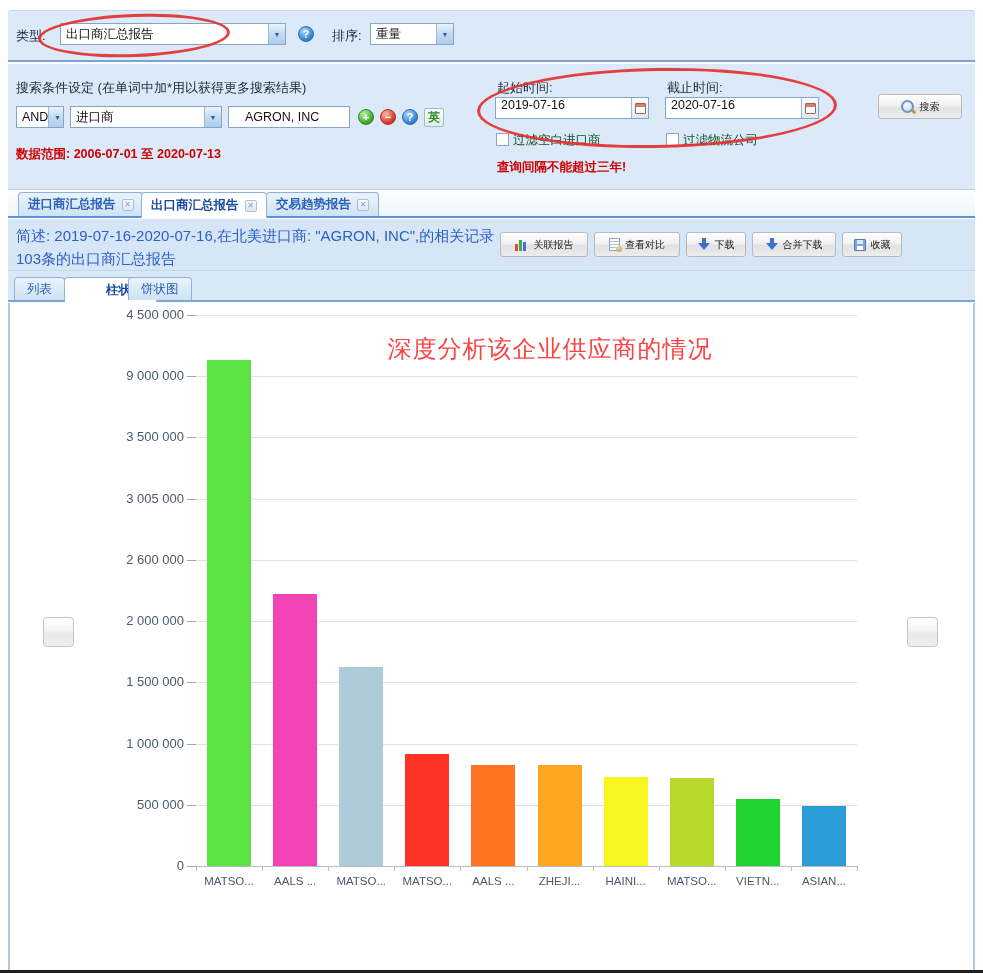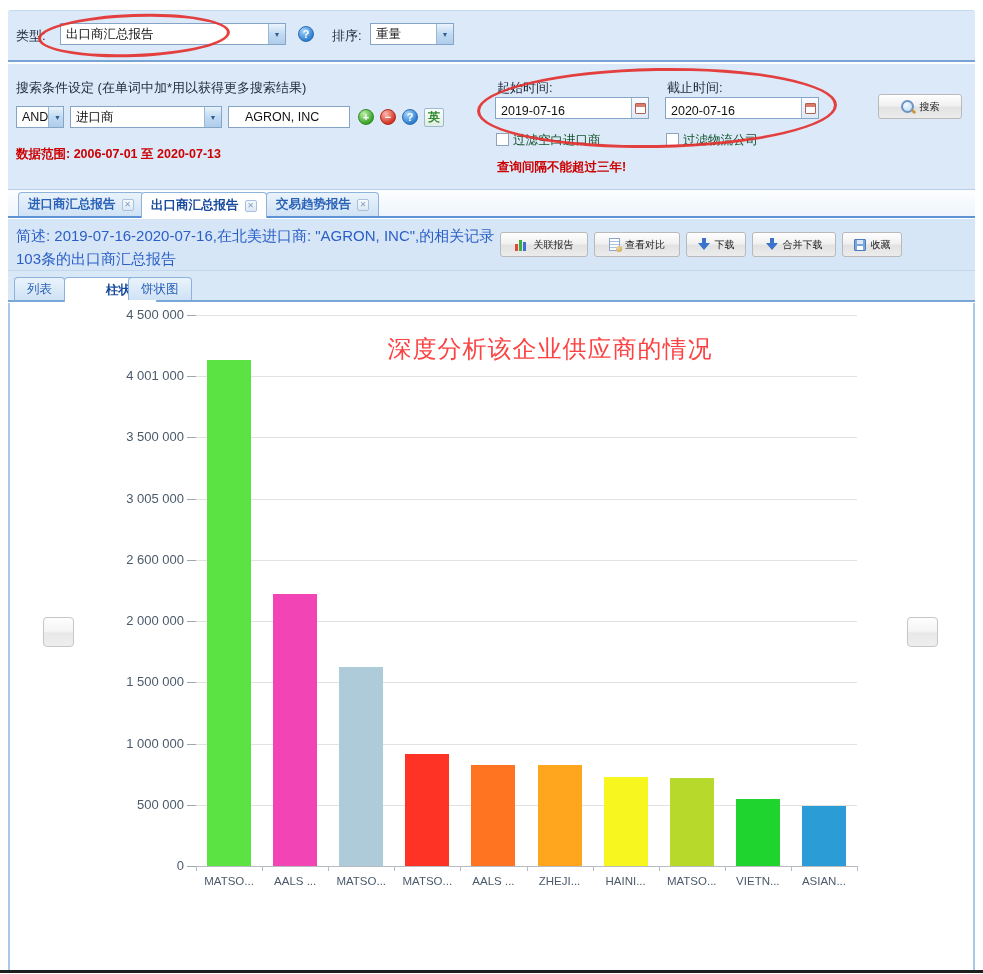--- a/index.html
+++ b/index.html
@@ -10,21 +10,21 @@
   .sel { position:absolute; height:22px; background:#fff; border:1px solid #86a5c6;
          display:flex; align-items:center; justify-content:space-between; overflow:hidden; }
   .sel .sel-text { padding-left:5px; font-size:12.5px; color:#111; white-space:nowrap; }
   .sel .sel-arrow { width:17px; height:100%; flex:0 0 17px;
          background:linear-gradient(#eaf4fd,#c2daf1 50%,#aecdeb);
          border-left:1px solid #9ab8d8; display:flex; align-items:center; justify-content:center;
          color:#2b5d9b; font-size:7px; }
   .txt { position:absolute; height:22px; border:1px solid #86a5c6; background:#fff;
          font-size:12.5px; padding:0 16px; font-family:"Liberation Sans","DejaVu Sans",sans-serif; color:#111; }
   .datebox { position:absolute; height:22px; background:#fff; border:1px solid #86a5c6;
-         display:flex; align-items:flex-end; justify-content:space-between; }
+         display:flex; align-items:flex-start; justify-content:space-between; }
   .datebox .d-text { padding-left:5px; font-size:12.5px; color:#111; }
   .datebox .cal { width:17px; height:20px; background:linear-gradient(#fafcff,#dde9f6);
          border-left:1px solid #9ab8d8; display:flex; align-items:center; justify-content:center; }
   .cal-glyph { width:11px; height:11px; border:1px solid #b06050; background:
          linear-gradient(180deg,#d97c6a 0 3px,#fff 3px),
          repeating-linear-gradient(90deg,#c9d4e0 0 1px,transparent 1px 4px); border-radius:1px; }
   .sphere { position:absolute; width:16px; height:16px; border-radius:50%; color:#fff;
          font-size:11px; font-weight:bold; display:flex; align-items:center; justify-content:center;
          line-height:1; }
   .sphere.blue  { background:radial-gradient(circle at 35% 28%,#a6d8ff,#2f7fd0 70%); border:1px solid #2a6cb4;}
@@ -268,21 +268,21 @@
       <div class="ytick" style="left: 177px; top: 256.889px; width: 9px;"></div>
       <div class="ylabel" style="left: 90px; top: 248.889px;">2 600 000</div>
       <div class="gridline" style="left: 186px; top: 195.667px; width: 661px;"></div>
       <div class="ytick" style="left: 177px; top: 195.667px; width: 9px;"></div>
       <div class="ylabel" style="left: 90px; top: 187.667px;">3 005 000</div>
       <div class="gridline" style="left: 186px; top: 134.444px; width: 661px;"></div>
       <div class="ytick" style="left: 177px; top: 134.444px; width: 9px;"></div>
       <div class="ylabel" style="left: 90px; top: 126.444px;">3 500 000</div>
       <div class="gridline" style="left: 186px; top: 73.2222px; width: 661px;"></div>
       <div class="ytick" style="left: 177px; top: 73.2222px; width: 9px;"></div>
-      <div class="ylabel" style="left: 90px; top: 65.2222px;">4 001 000</div>
+      <div class="ylabel" style="left: 90px; top: 65.2222px;">9 000 000</div>
       <div class="gridline" style="left: 186px; top: 12px; width: 661px;"></div>
       <div class="ytick" style="left: 177px; top: 12px; width: 9px;"></div>
       <div class="ylabel" style="left: 90px; top: 4px;">4 500 000</div>
       <div class="xaxis" style="left: 186px; top: 563px; width: 661px;"></div>
       <div class="xbtick" style="left: 186px; top: 563px;"></div>
       <div class="xbtick" style="left: 252.1px; top: 563px;"></div>
       <div class="xbtick" style="left: 318.2px; top: 563px;"></div>
       <div class="xbtick" style="left: 384.3px; top: 563px;"></div>
       <div class="xbtick" style="left: 450.4px; top: 563px;"></div>
       <div class="xbtick" style="left: 516.5px; top: 563px;"></div>

